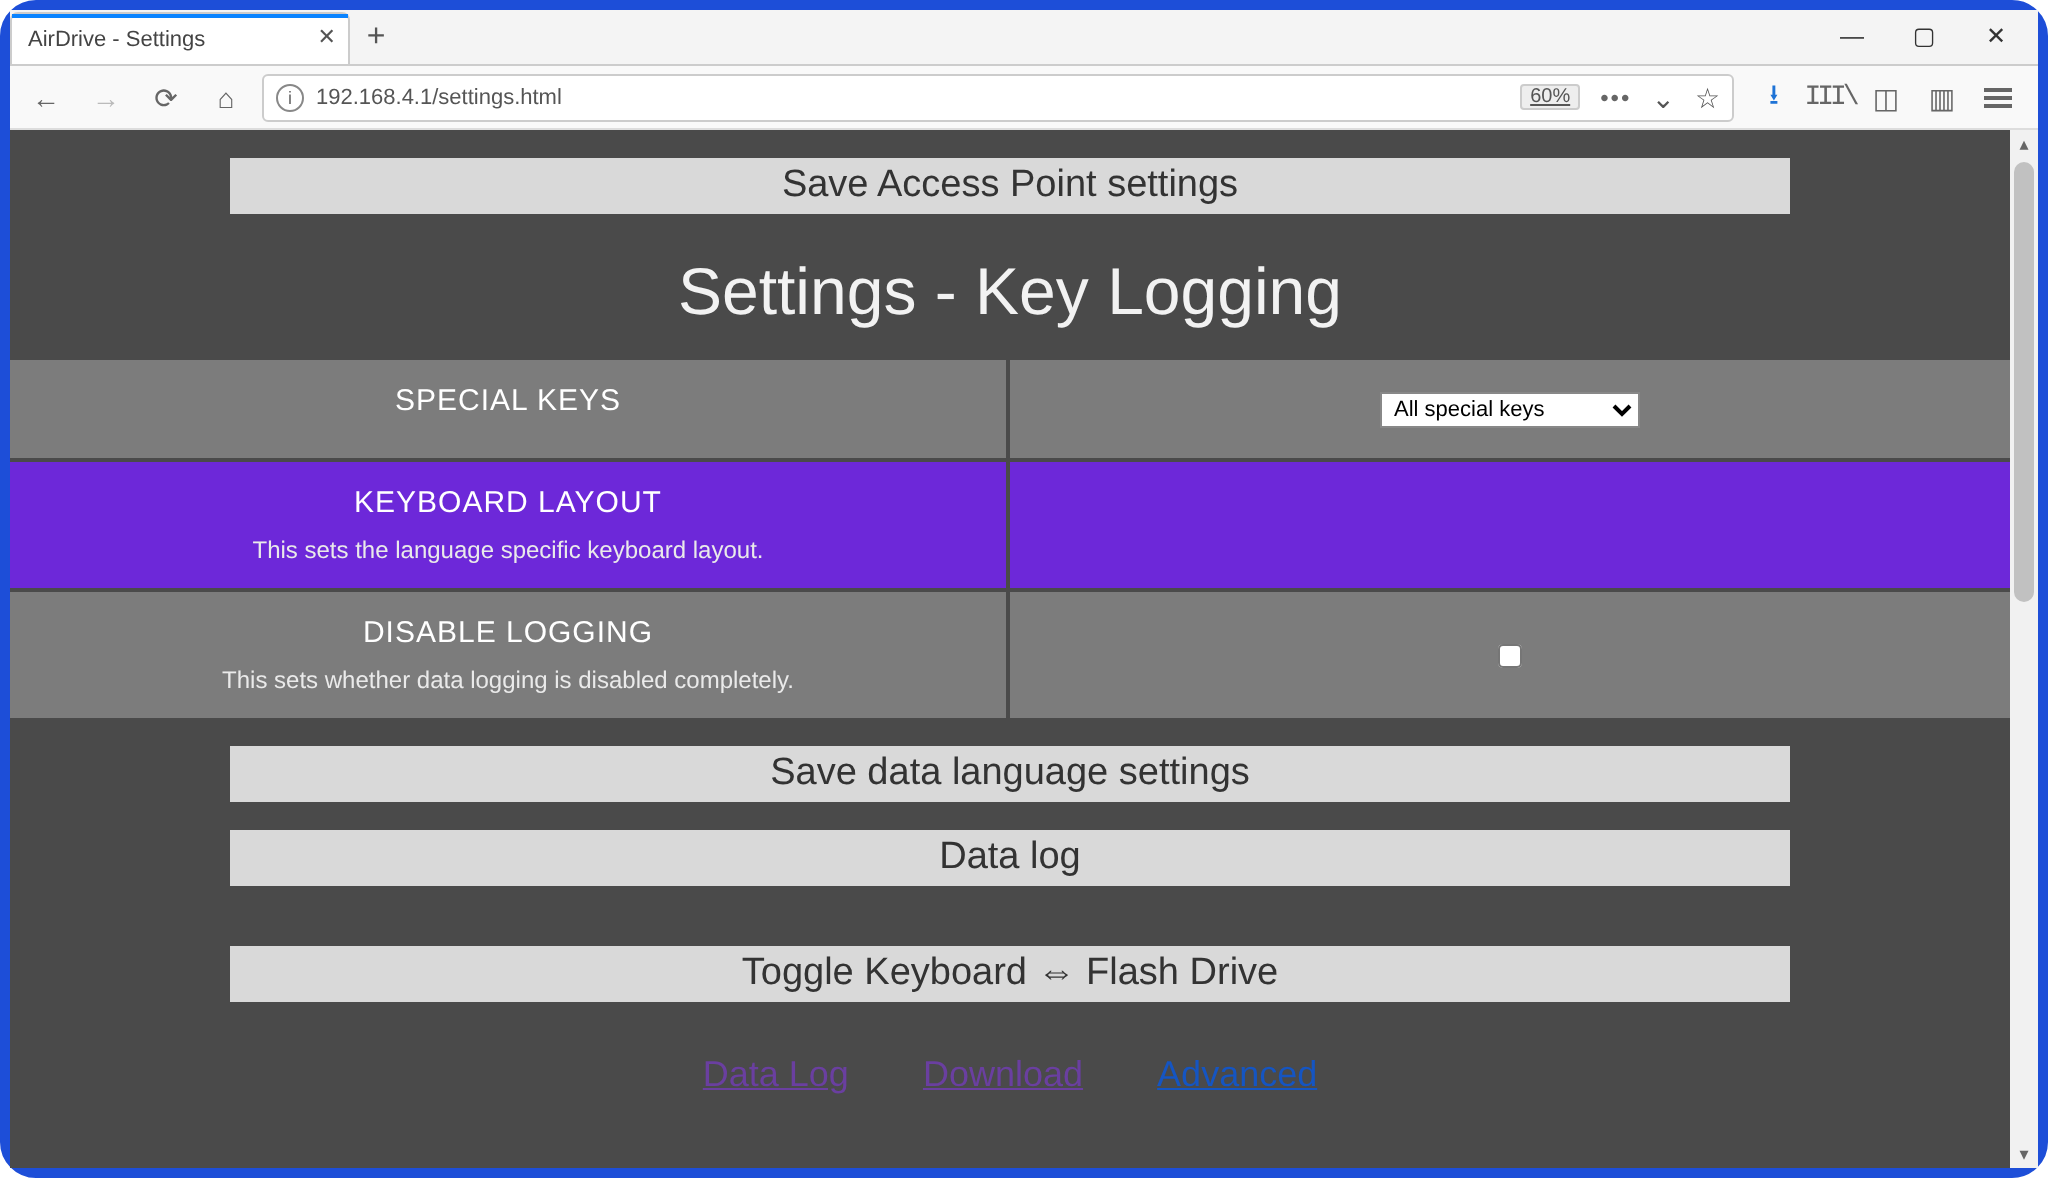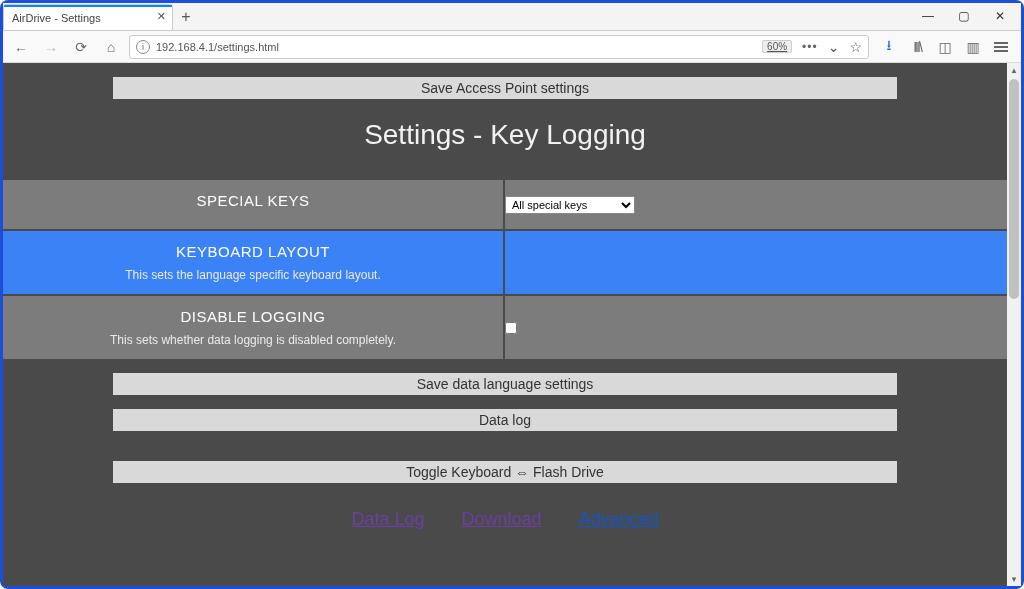--- a/index.html
+++ b/index.html
@@ -1,19 +1,19 @@
 <!DOCTYPE html>
 <html><head>
   <meta charset="utf-8">
   <style>
     * { box-sizing: border-box; margin: 0; padding: 0; }
     body { font-family: "Segoe UI", Tahoma, sans-serif; background: #fff; overflow: hidden; }
 
     
-    .frame { width: 1024px; height: 589px; border: 3px solid #1d4ed8; border-radius: 8px; position: relative; background: #f0f0f0; display:flex; flex-direction:column;}
+    .frame { width: 1024px; height: 589px; border: 5px solid #1d4ed8; border-radius: 18px; position: relative; background: #f0f0f0; display:flex; flex-direction:column;}
 
     
     .tab-strip { height: 28px; background: #f4f4f4; display:flex; align-items:flex-end; border-bottom:1px solid #ccc;}
     .tab { height: 26px; min-width: 170px; background:#fff; border:1px solid #ccc; border-bottom:none; border-top-left-radius:4px; border-top-right-radius:4px; display:flex; align-items:center; padding:0 8px; font-size:11px; color:#444; position:relative;}
     .tab .tab-close { position:absolute; right:6px; top:5px; font-size:11px; color:#555;}
     .tab .tab-accent { position:absolute; top:0; left:0; right:0; height:2px; background:#0a84ff;}
     .new-tab { width:26px; height:26px; display:flex; align-items:center; justify-content:center; font-size:16px; color:#555;}
     .window-controls { position:absolute; right:4px; top:2px; display:flex; gap:2px;}
     .wc-btn { width:34px; height:22px; display:flex; align-items:center; justify-content:center; font-size:12px; color:#333;}
 
@@ -36,32 +36,32 @@
     .viewport { flex:1; position:relative; overflow:hidden; background:#fff;}
     .scroll-track{ position:absolute; right:0; top:0; bottom:0; width:14px; background:#f1f1f1;}
     .scroll-thumb{ position:absolute; right:2px; width:10px; background:#c1c1c1; border-radius:5px;}
     .scroll-up, .scroll-down{position:absolute; right:0; width:14px; height:14px; display:flex; align-items:center; justify-content:center; font-size:9px; color:#666;}
     .scroll-up{top:0;} .scroll-down{bottom:0;}
 
     
     .page { position:absolute; left:0; right:14px; top:0; bottom:0; background:#4a4a4a; color:#e8e8e8; font-family: Verdana, "Segoe UI", sans-serif; overflow:hidden;}
     .inner { width: 100%; padding: 0 0 14px 0;}
 
-    .wide-btn { display:block; margin: 14px auto; width: 78%; background:#d9d9d9; color:#333; text-align:center; font-size:14px; padding:3px 0; border:none;}
+    .wide-btn { display:block; margin: 14px auto; width: 78%; background:#d9d9d9; color:#333; text-align:center; font-size:19px; padding:3px 0; border:none;}
 
-    h1.page-title { text-align:center; font-weight:300; font-size:28px; color:#f2f2f2; margin: 20px 0 27px;}
+    h1.page-title { text-align:center; font-weight:300; font-size:33px; color:#f2f2f2; margin: 20px 0 13px;}
 
     .settings-table{ width:100%;}
     .settings-row{ display:flex; border-top:2px solid #4a4a4a;}
     .settings-row.alt1{ background:#7c7c7c;}
-    .settings-row.alt2{ background:#3b82f6;}
+    .settings-row.alt2{ background:#6d28d9;}
     .cell-left{ width:50%; padding:12px 10px; text-align:center; border-right:2px solid #4a4a4a;}
     .cell-left .label{ font-size:15px; color:#fff; letter-spacing:0.5px; margin-bottom:8px;}
     .cell-left .desc{ font-size:12px; color:#eaeaea;}
-    .cell-right{ width:50%; display:flex; align-items:center; justify-content:flex-start;}
+    .cell-right{ width:50%; display:flex; align-items:center; justify-content:center;}
     select{ font-size:11px; padding:1px 2px; min-width:130px; background:#fff; border:1px solid #888;}
     input[type=checkbox]{ width:12px; height:12px; background:#fff;}
 
     .footer-links{ text-align:center; margin-top:26px; font-size:18px;}
     .footer-links a{ margin: 0 16px; text-decoration:underline;}
     .footer-links a.visited{ color:#6a3fa0;}
     .footer-links a.active{ color:#1555c2;}
   </style>
 </head>
 <body>
@@ -92,21 +92,21 @@
       <span>192.168.4.1/settings.html</span>
       <div class="url-right">
         <span class="zoom-badge">60%</span>
         <span class="dots">•••</span>
         <span class="icon-sm">⌄</span>
         <span class="icon-sm">☆</span>
       </div>
     </div>
     <div class="toolbar-right">
       <span class="toolbar-icon" style="color:#1e73d6;">⭳</span>
-      <span class="toolbar-icon" style="font-family:Liberation Sans, sans-serif; letter-spacing:-2px;">III\</span>
+      <span class="toolbar-icon" style="font-family:Liberation Mono, monospace; letter-spacing:-2px;">III\</span>
       <span class="toolbar-icon">◫</span>
       <span class="toolbar-icon">▥</span>
       <div class="toolbar-icon hamburger">
           <span></span>
           <span></span>
           <span></span>
         </div>
     </div>
   </div>
 

